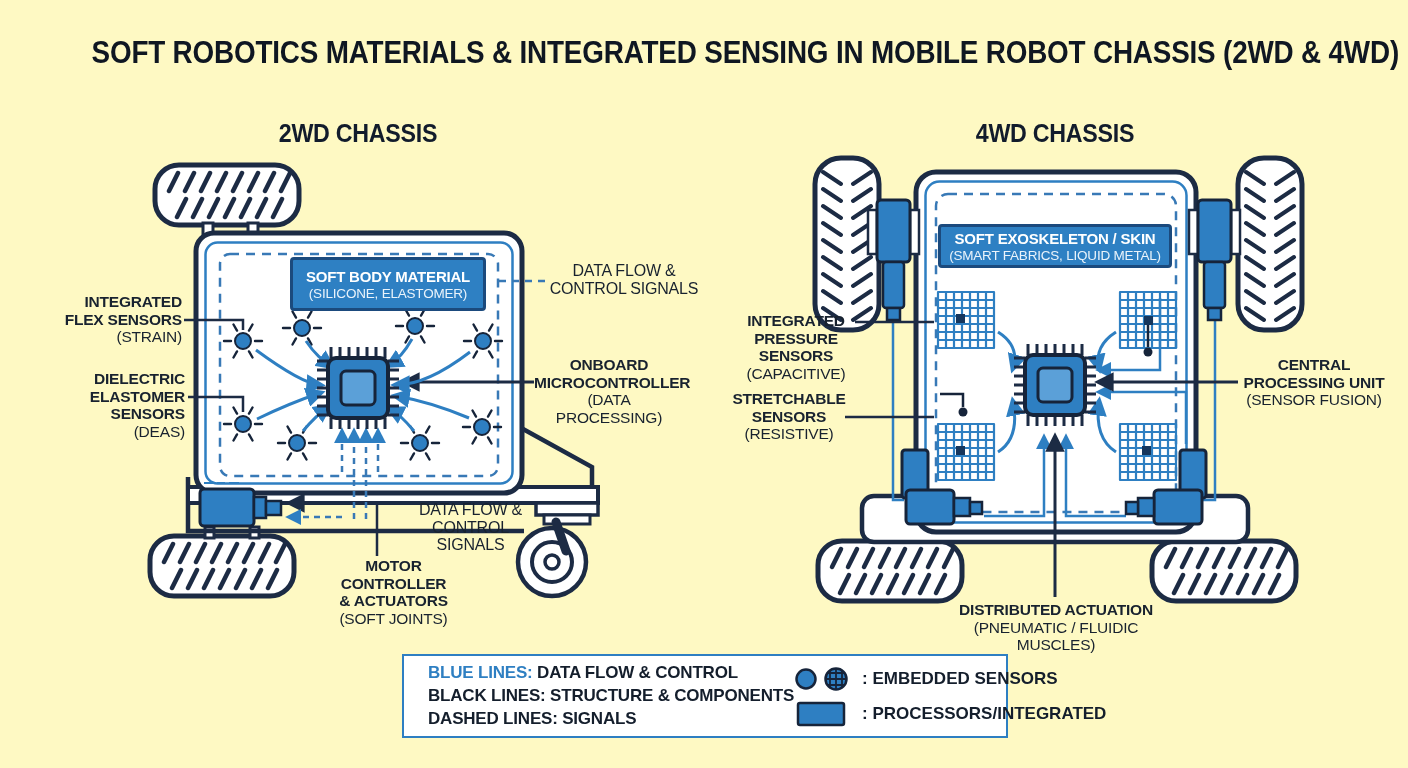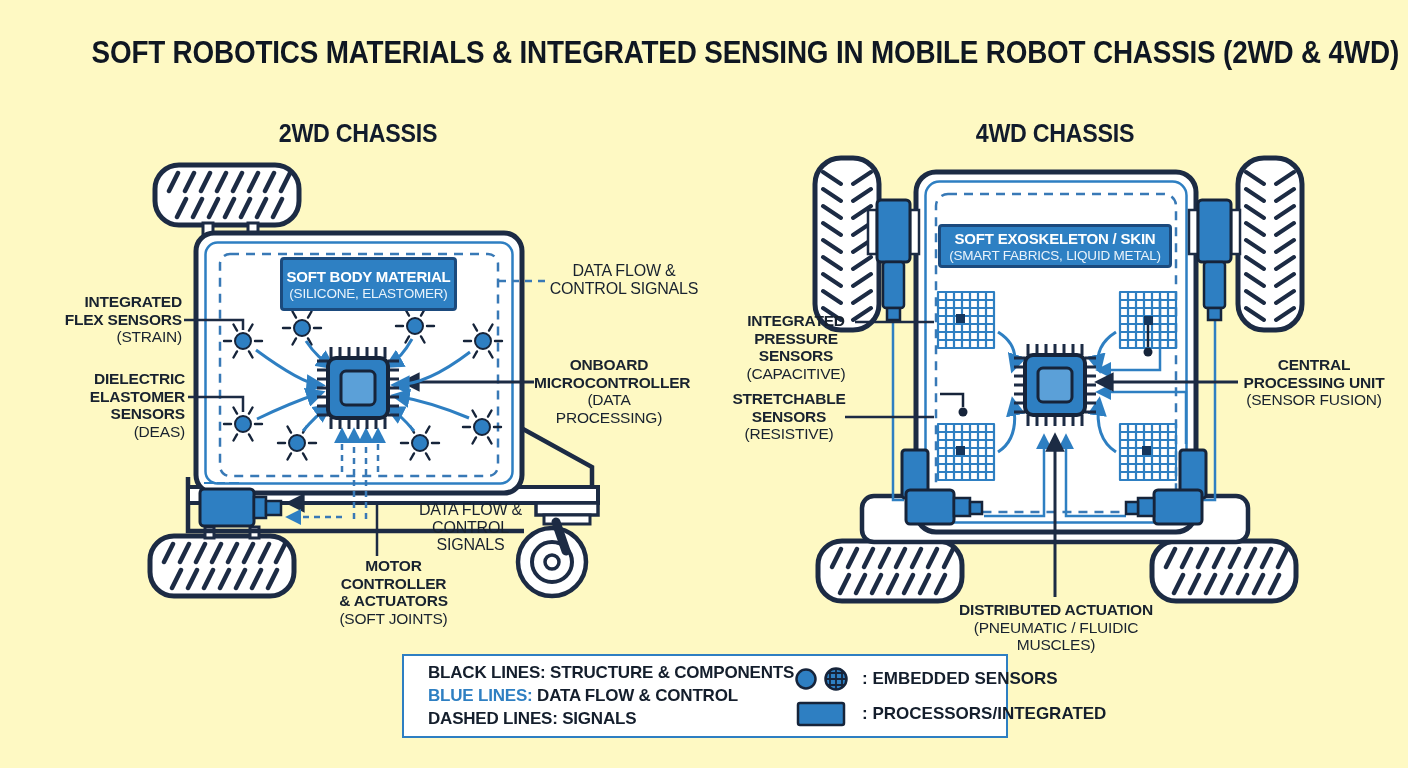--- a/index.html
+++ b/index.html
@@ -197,21 +197,21 @@
     </g>
     <use href="#chip" transform="translate(1055,385)"></use>
   </g>
 </svg>
 
 <div class="title">SOFT ROBOTICS MATERIALS &amp; INTEGRATED SENSING IN MOBILE ROBOT CHASSIS (2WD &amp; 4WD)</div>
 
 <div class="chead" style="left:238px;top:119px;width:240px;">2WD CHASSIS</div>
 <div class="chead" style="left:935px;top:119px;width:240px;">4WD CHASSIS</div>
 
-<div class="bluebox" style="left:280px;top:257px;width:177px;height:54px;">
+<div class="bluebox" style="left:290px;top:257px;width:196px;height:54px;">
   <div class="b1">SOFT BODY MATERIAL</div>
   <div class="b2">(SILICONE, ELASTOMER)</div>
 </div>
 <div class="bluebox" style="left:938px;top:224px;width:234px;height:44px;">
   <div class="b1">SOFT EXOSKELETON / SKIN</div>
   <div class="b2">(SMART FABRICS, LIQUID METAL)</div>
 </div>
 
 <div class="lab r" style="left:38px;top:293px;width:144px;">
   <div>INTEGRATED</div>
@@ -258,26 +258,26 @@
   <div class="sub">(SENSOR FUSION)</div>
 </div>
 <div class="lab c" style="left:948px;top:601px;width:216px;">
   <div>DISTRIBUTED ACTUATION</div>
   <div class="sub">(PNEUMATIC / FLUIDIC MUSCLES)</div>
 </div>
 
 <div class="legend">
   <div class="lg-left">
     <div class="lg-row">
+      <span class="lg-key blue">BLUE LINES:</span>
+      <span>DATA FLOW &amp; CONTROL</span>
+    </div>
+    <div class="lg-row">
       <span class="lg-key">BLACK LINES:</span>
       <span>STRUCTURE &amp; COMPONENTS</span>
-    </div>
-    <div class="lg-row">
-      <span class="lg-key blue">BLUE LINES:</span>
-      <span>DATA FLOW &amp; CONTROL</span>
     </div>
     <div class="lg-row">
       <span class="lg-key">DASHED LINES:</span>
       <span>SIGNALS</span>
     </div>
   </div>
   <div class="lg-right">
     <div class="lg-icon-row">
       <svg width="62" height="26" viewBox="0 0 62 26">
         <circle cx="12" cy="13" r="9.5" fill="#2e7fc2" stroke="#16243a" stroke-width="2.5"></circle>

